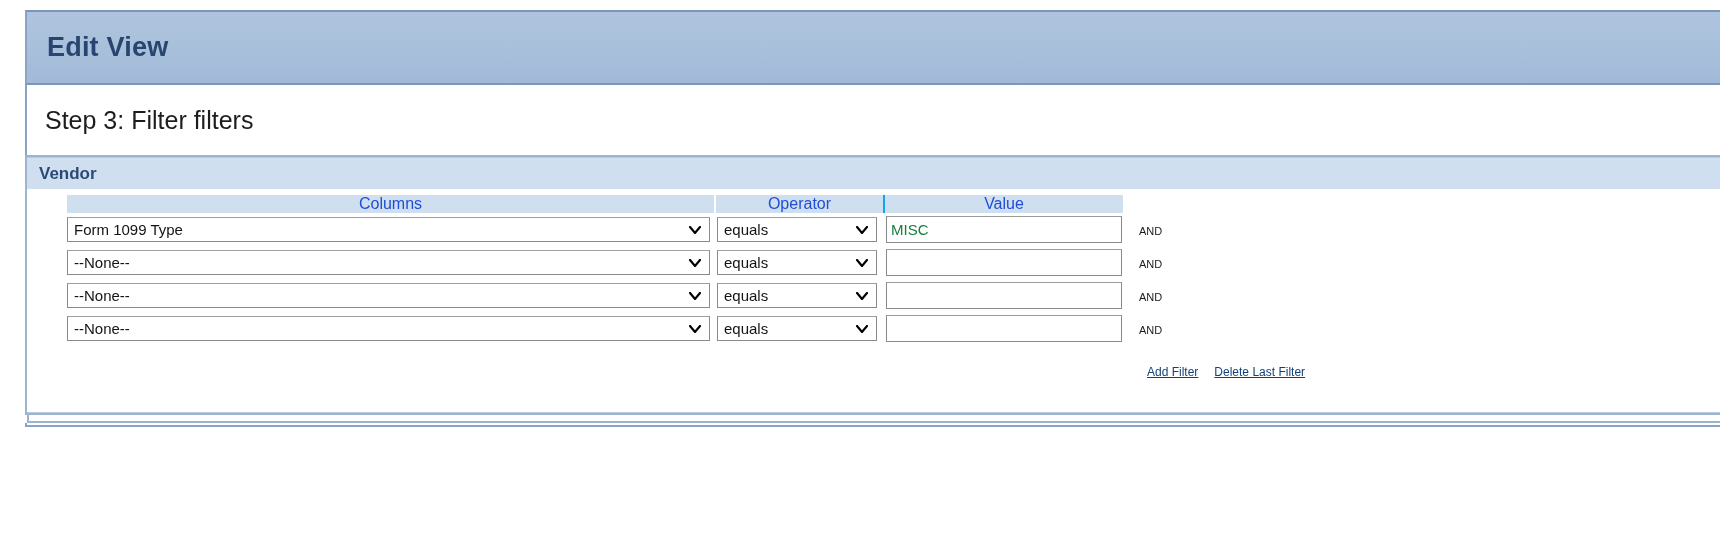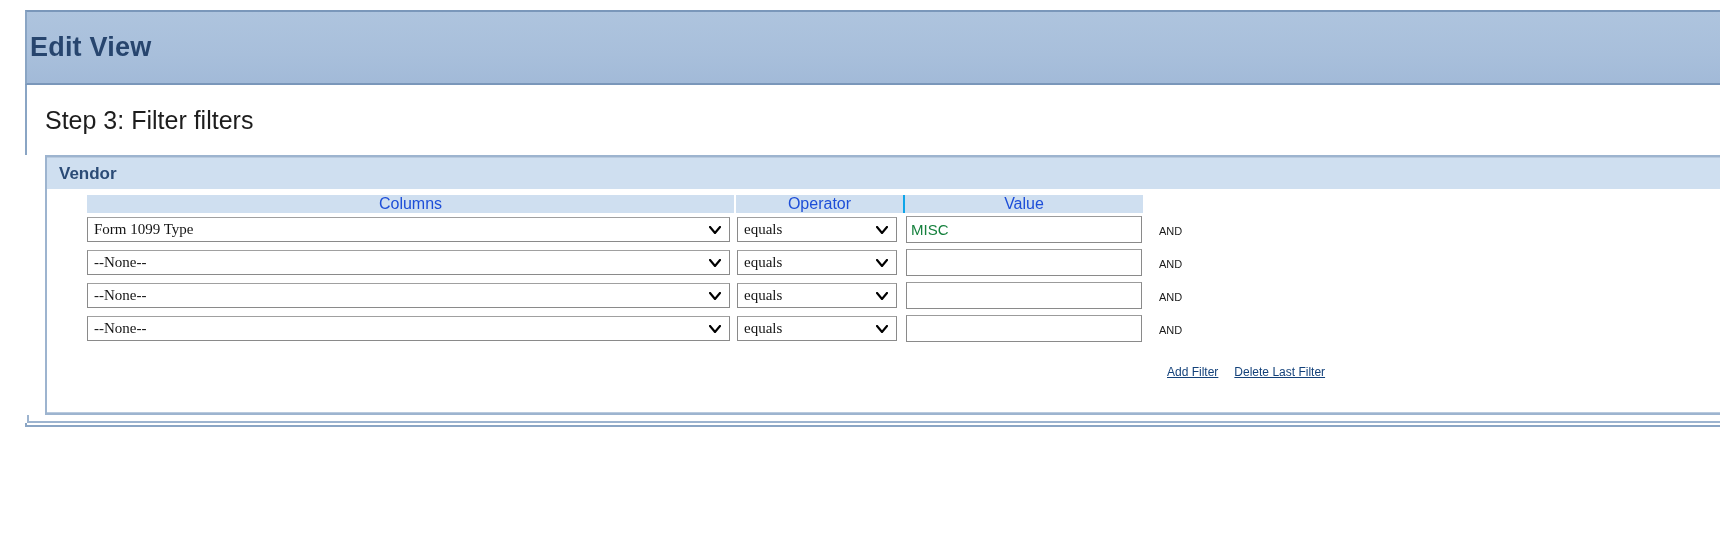--- a/index.html
+++ b/index.html
@@ -33,21 +33,21 @@
     border-bottom: 2px solid #7a97ba;
     border-left: 2px solid #8aa5c4;
     display: flex;
     align-items: center;
     box-sizing: border-box;
   }
   .titlebar-text {
     font-size: 27px;
     font-weight: bold;
     color: #27456e;
-    padding-left: 3px;
+    padding-left: 20px;
     letter-spacing: .2px;
   }
 
   
   .stepbar {
     background: #ffffff;
     border-left: 2px solid #8aa5c4;
     border-right: 0;
     box-sizing: border-box;
     height: 70px;
@@ -55,21 +55,21 @@
     align-items: center;
   }
   .stepbar-text {
     font-size: 25px;
     color: #1d1d1d;
     padding-left: 18px;
   }
 
   
   .groupbox {
-    margin-left: 20px;
+    margin-left: 0;
     border: 2px solid #9db4cf;
     border-right: 0;
     background: #ffffff;
     box-sizing: border-box;
     position: relative;
     height: 260px;
   }
   .group-inner {
     border: 1px solid #b9cade;
     border-right: 0;
@@ -124,21 +124,20 @@
   .sel {
     position: relative;
     height: 25px;
     background: #ffffff;
     border: 1px solid #8a8a8a;
     border-top-color: #a0a0a0;
     box-sizing: border-box;
     display: flex;
     align-items: center;
     cursor: default;
-    font-family: Liberation Serif, serif;
   }
   .sel-col { width: 643px; }
   .sel-op  { width: 160px; margin-left: 2px; text-align: center; }
   .sel-text {
     font-size: 15px;
     color: #141414;
     padding-left: 6px;
     white-space: nowrap;
     overflow: hidden;
   }

